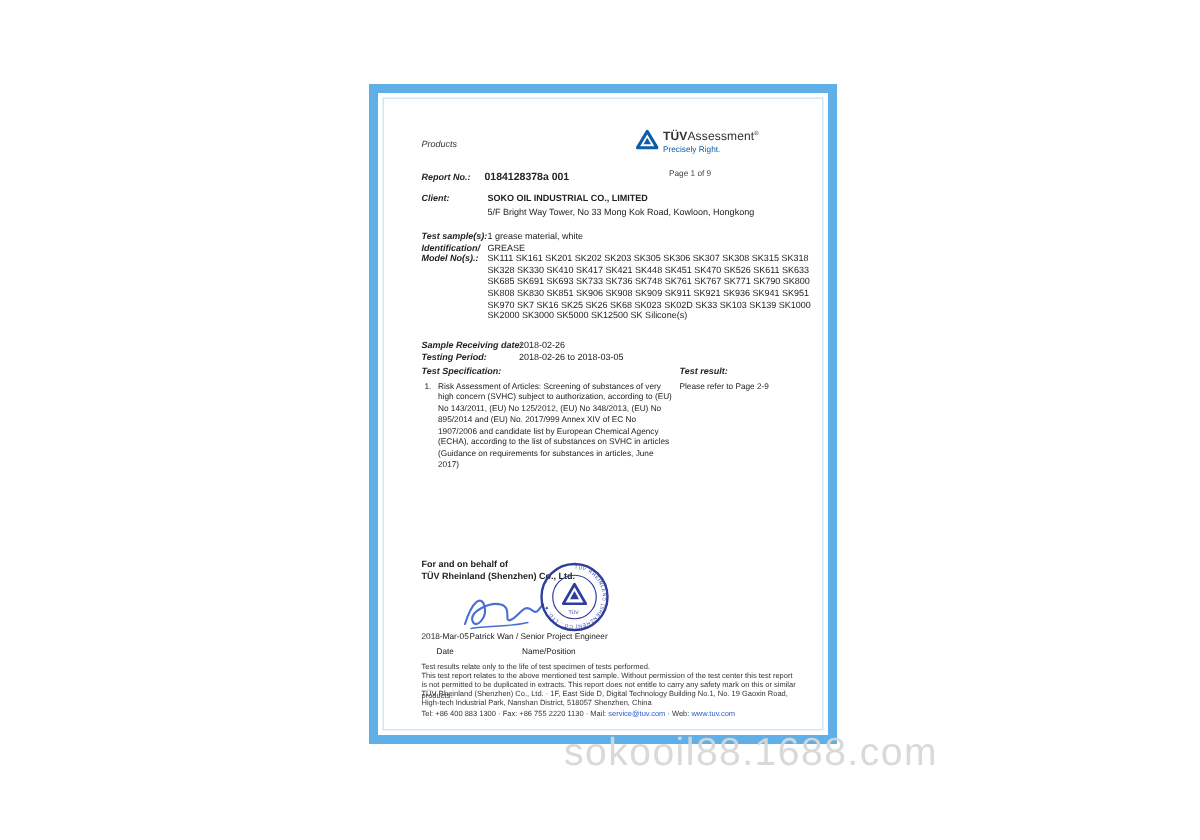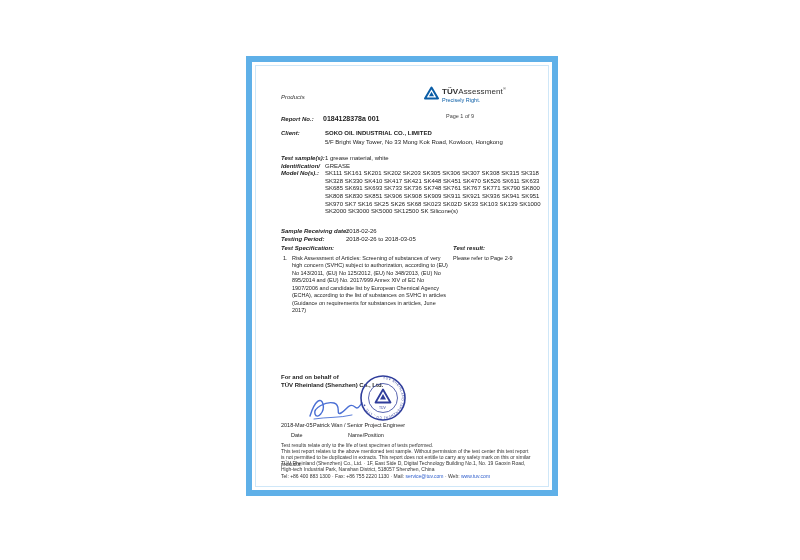--- a/index.html
+++ b/index.html
@@ -159,14 +159,15 @@
         <span>Mail:</span>
         <span class="link">service@tuv.com</span>
         <span> · </span>
         <span>Web:</span>
         <span class="link">www.tuv.com</span>
       </div>
 
     </div>
   </div>
 
+  <div class="wm-site">sokooil88.1688.com</div>
 
 </div>
 
 </body></html>

